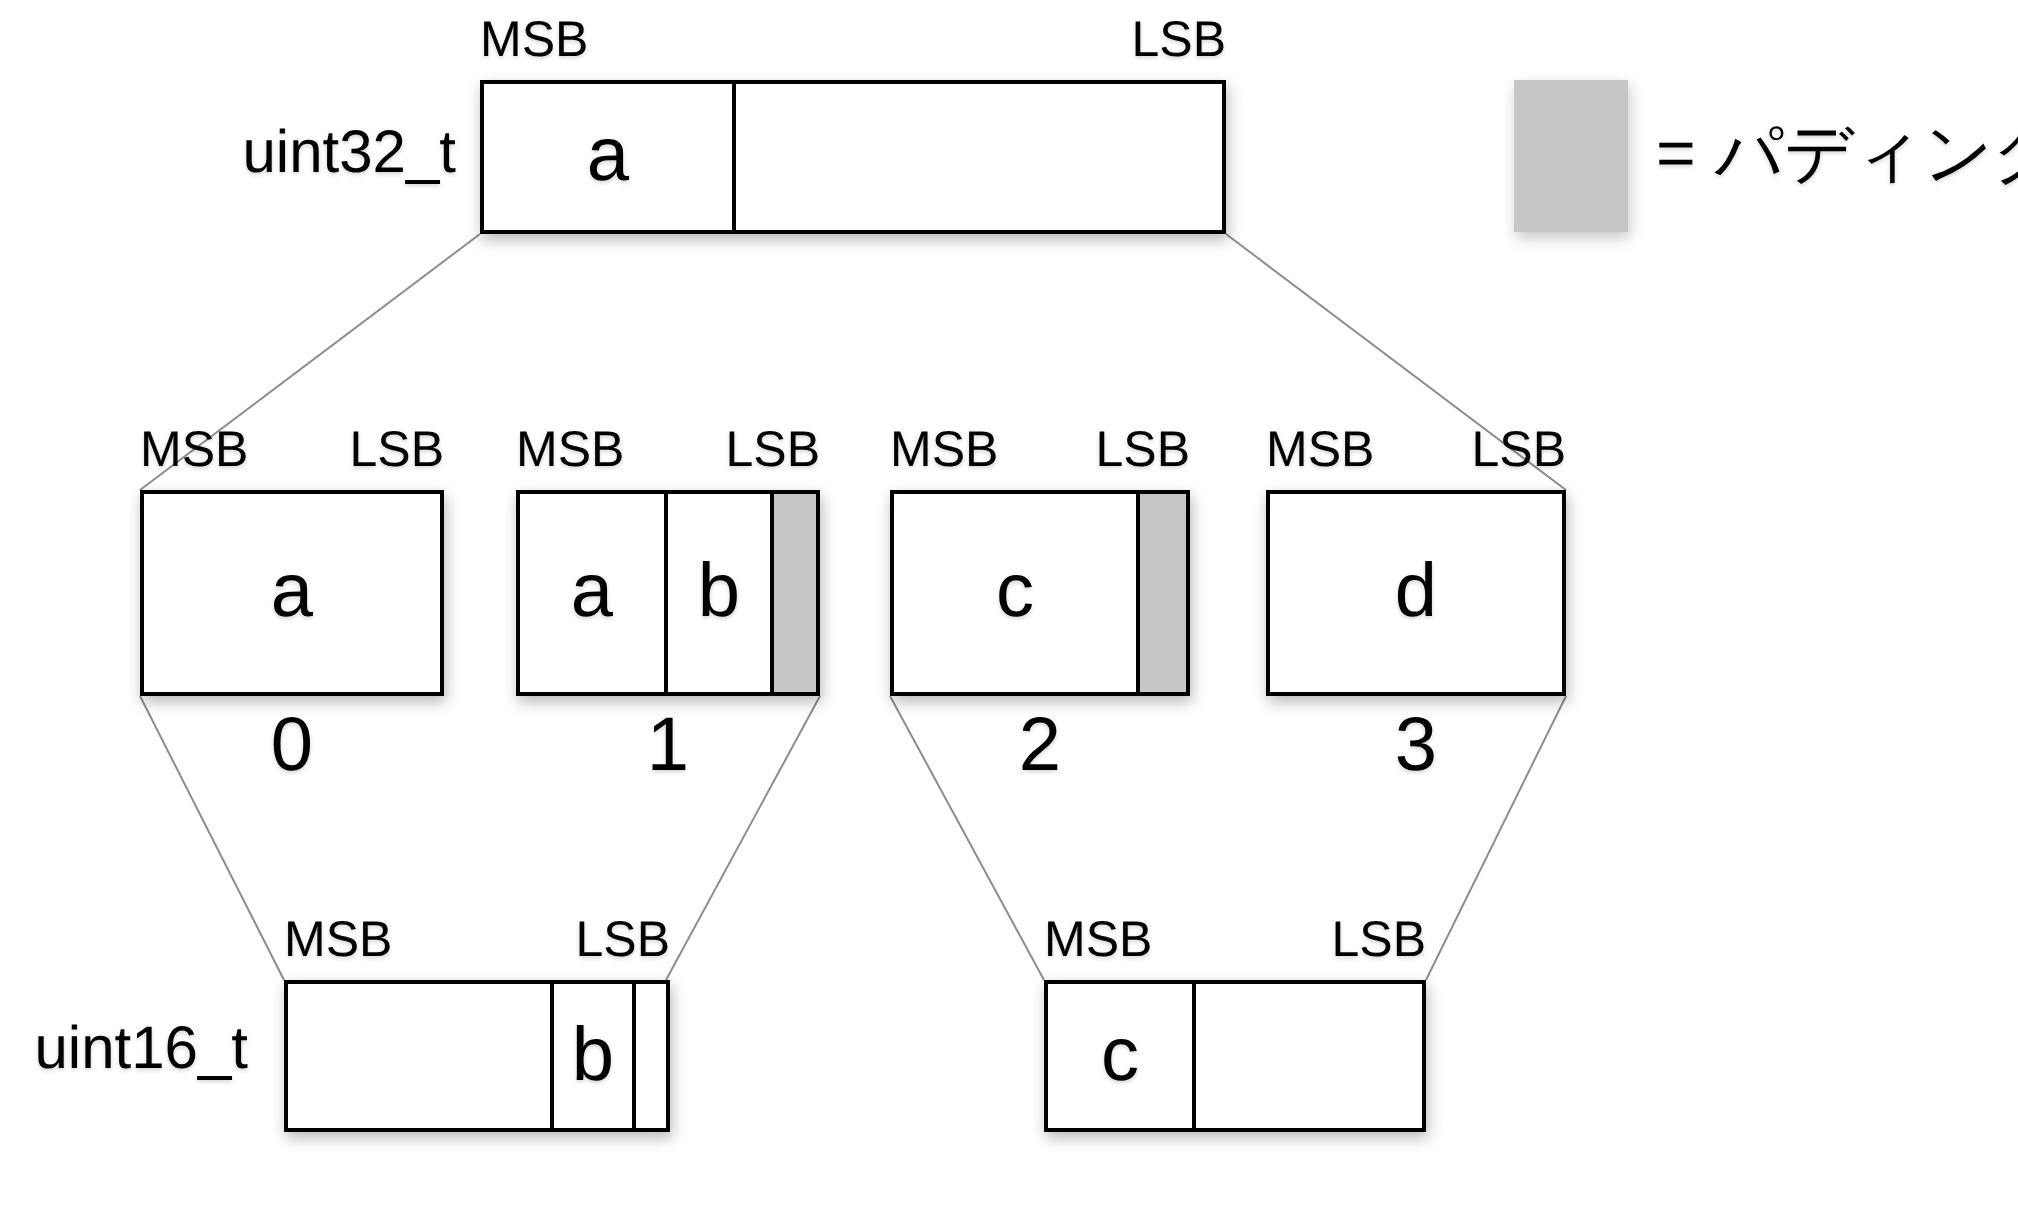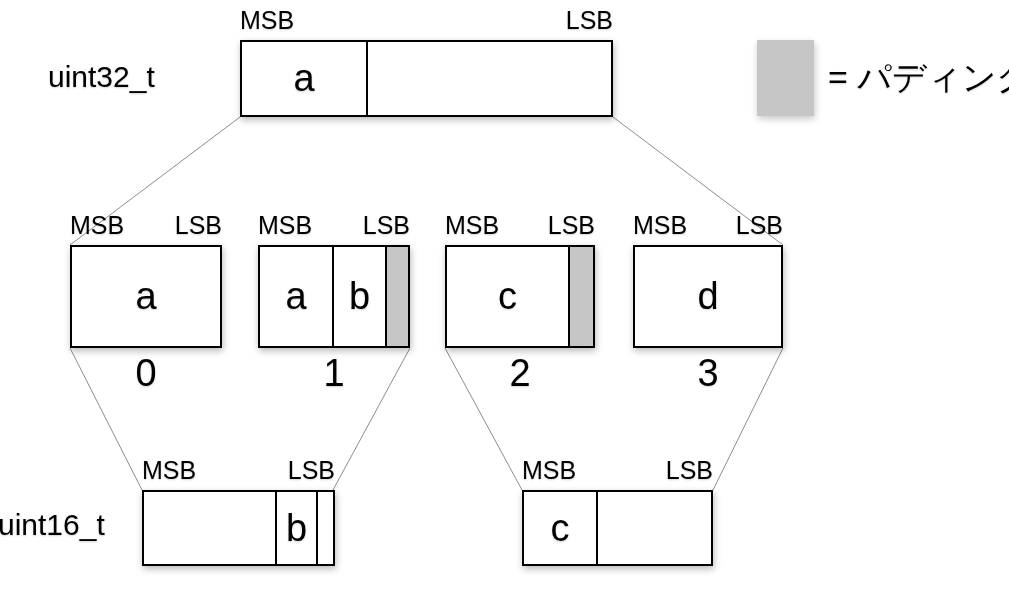--- a/index.html
+++ b/index.html
@@ -12,21 +12,21 @@
   .bytebox{display:flex;border:2px solid #000;background:#fff;box-sizing:border-box;
     box-shadow:1px 3px 7px rgba(0,0,0,.28);}
   .cell{display:flex;align-items:center;justify-content:center;font-size:38px;
     text-shadow:0 1px 2px rgba(0,0,0,.18);box-sizing:border-box;}
   .cell + .cell{border-left:2px solid #000;}
   .cell.pad{background:#c6c6c6;}
   .grow{flex:1 1 auto;}
   .index{text-align:center;font-size:38px;line-height:40px;margin-top:5px;
     text-shadow:0 1px 2px rgba(0,0,0,.18);}
   .type-label{position:absolute;font-size:30px;line-height:34px;white-space:nowrap;
-    z-index:1;text-align:left;text-shadow:0 1px 2px rgba(0,0,0,.18);}
+    z-index:1;text-align:right;text-shadow:0 1px 2px rgba(0,0,0,.18);}
   .legend-swatch{position:absolute;left:757px;top:40px;width:57px;height:76px;
     background:#c6c6c6;z-index:1;box-shadow:1px 3px 7px rgba(0,0,0,.22);}
   .legend-text{position:absolute;left:828px;top:58px;font-size:34px;line-height:38px;
     white-space:nowrap;z-index:1;text-shadow:0 1px 2px rgba(0,0,0,.18);}
 </style>
 </head>
 <body>
 
 <div class="canvas">
 

